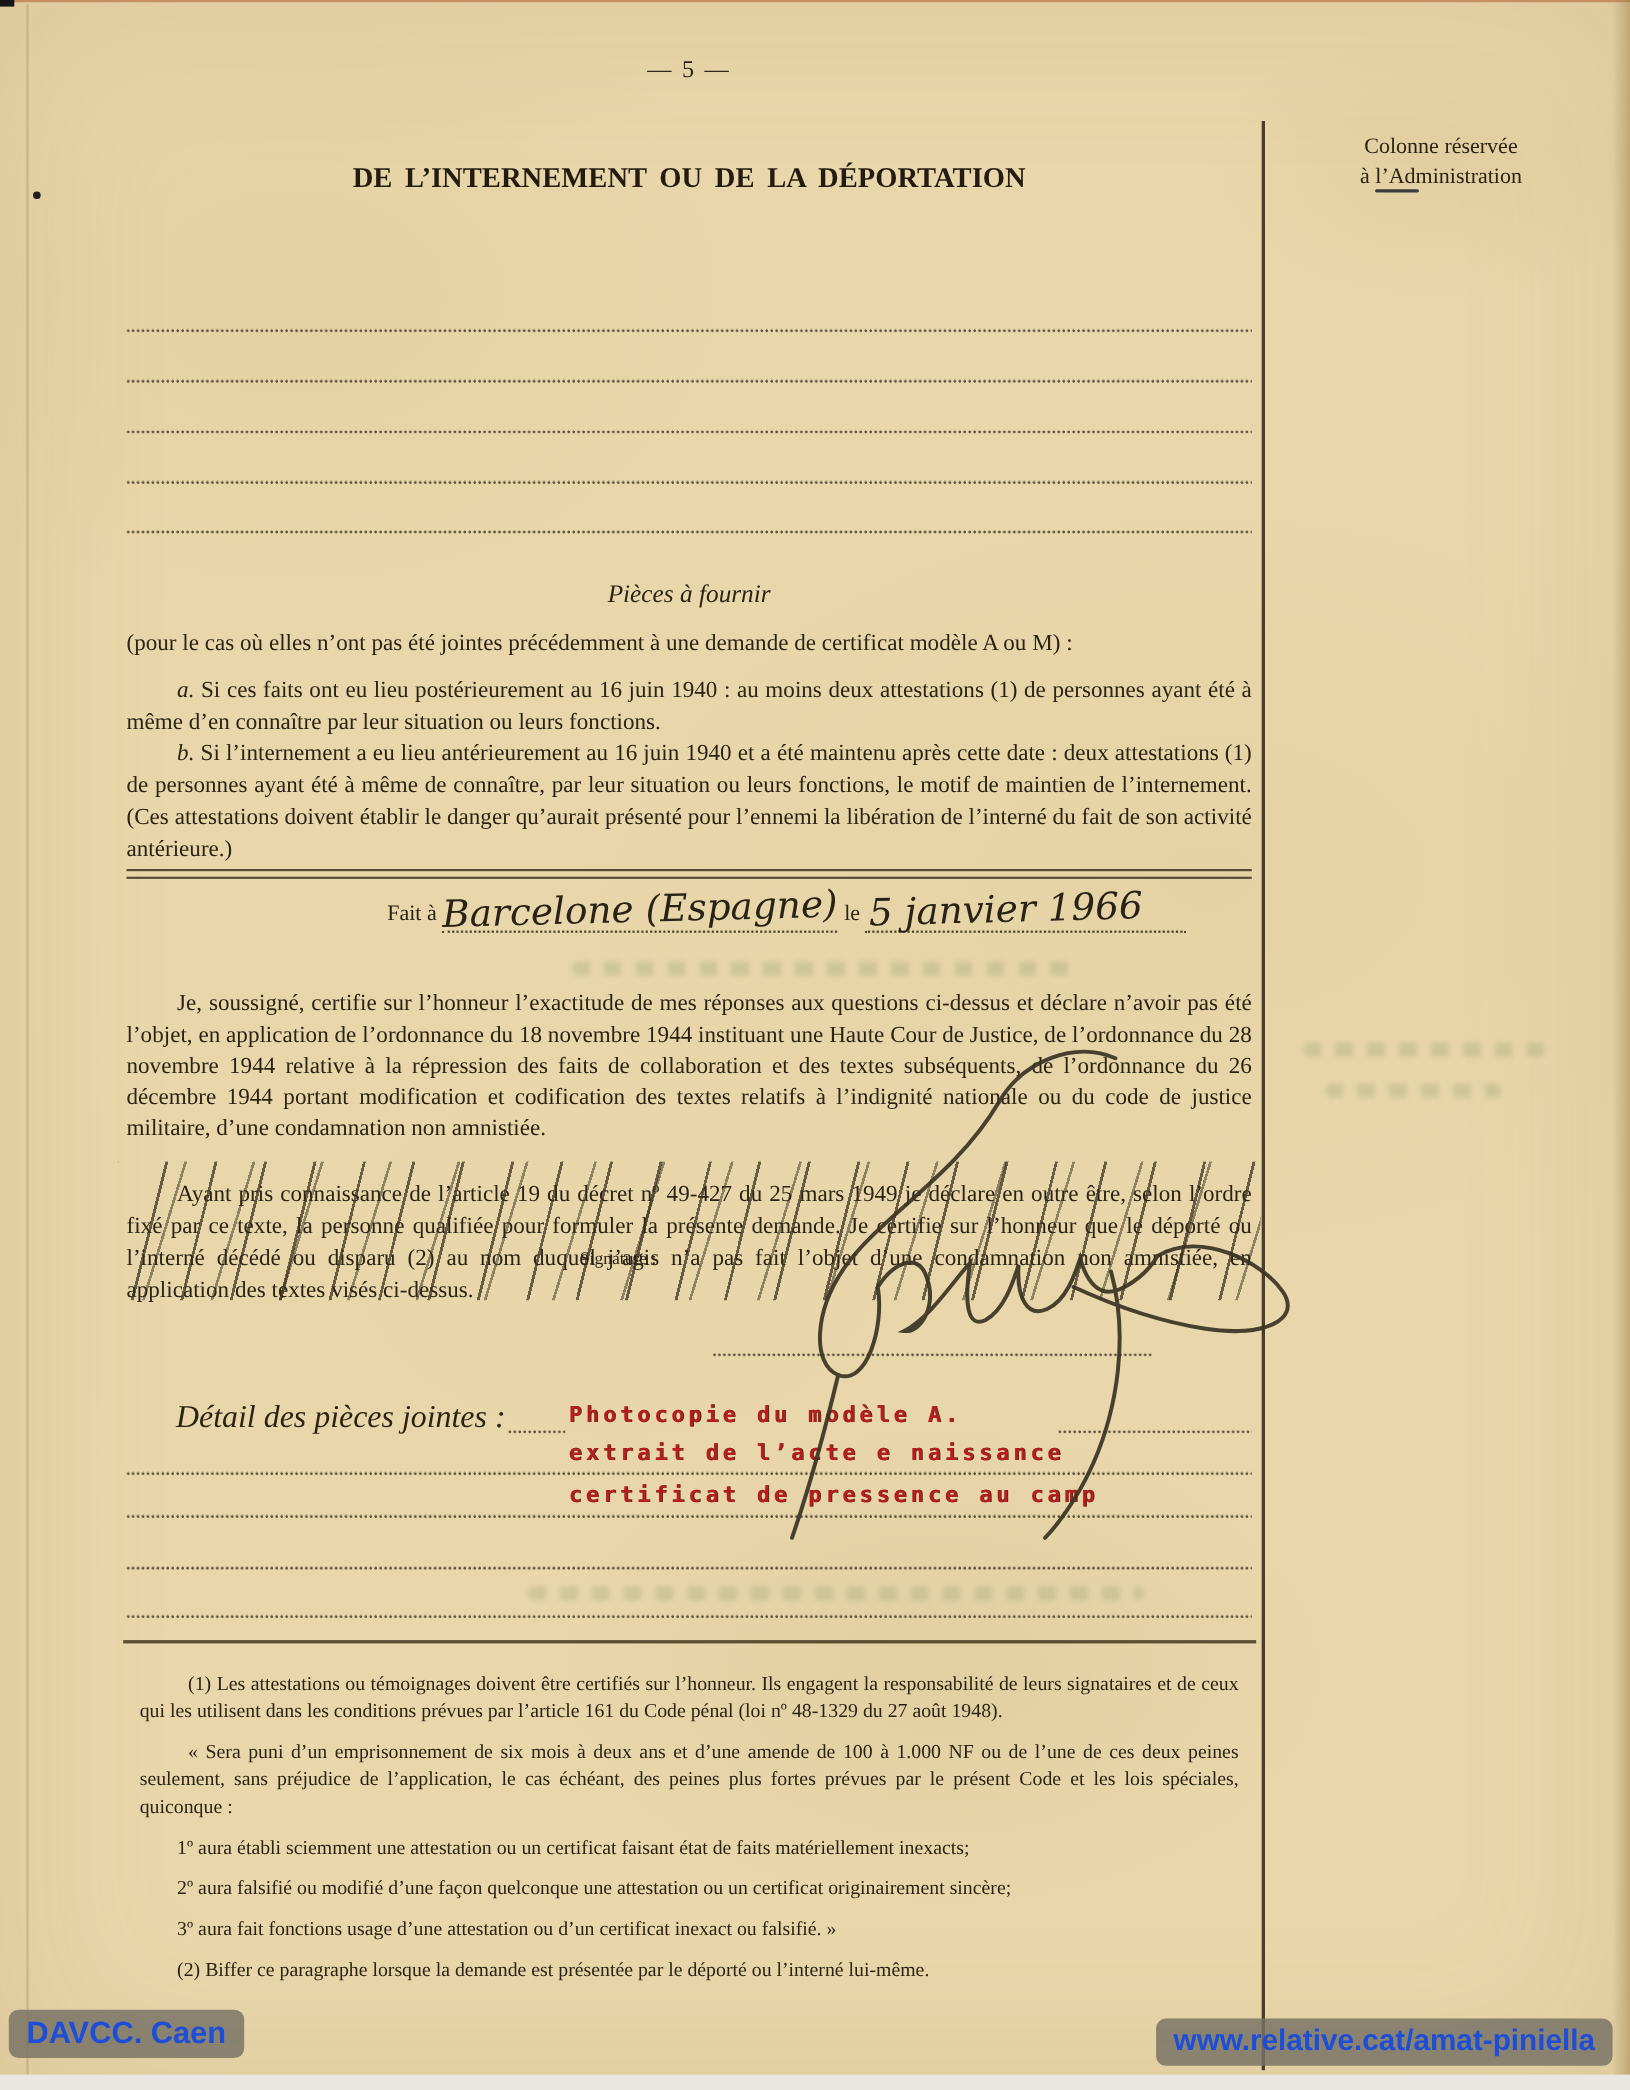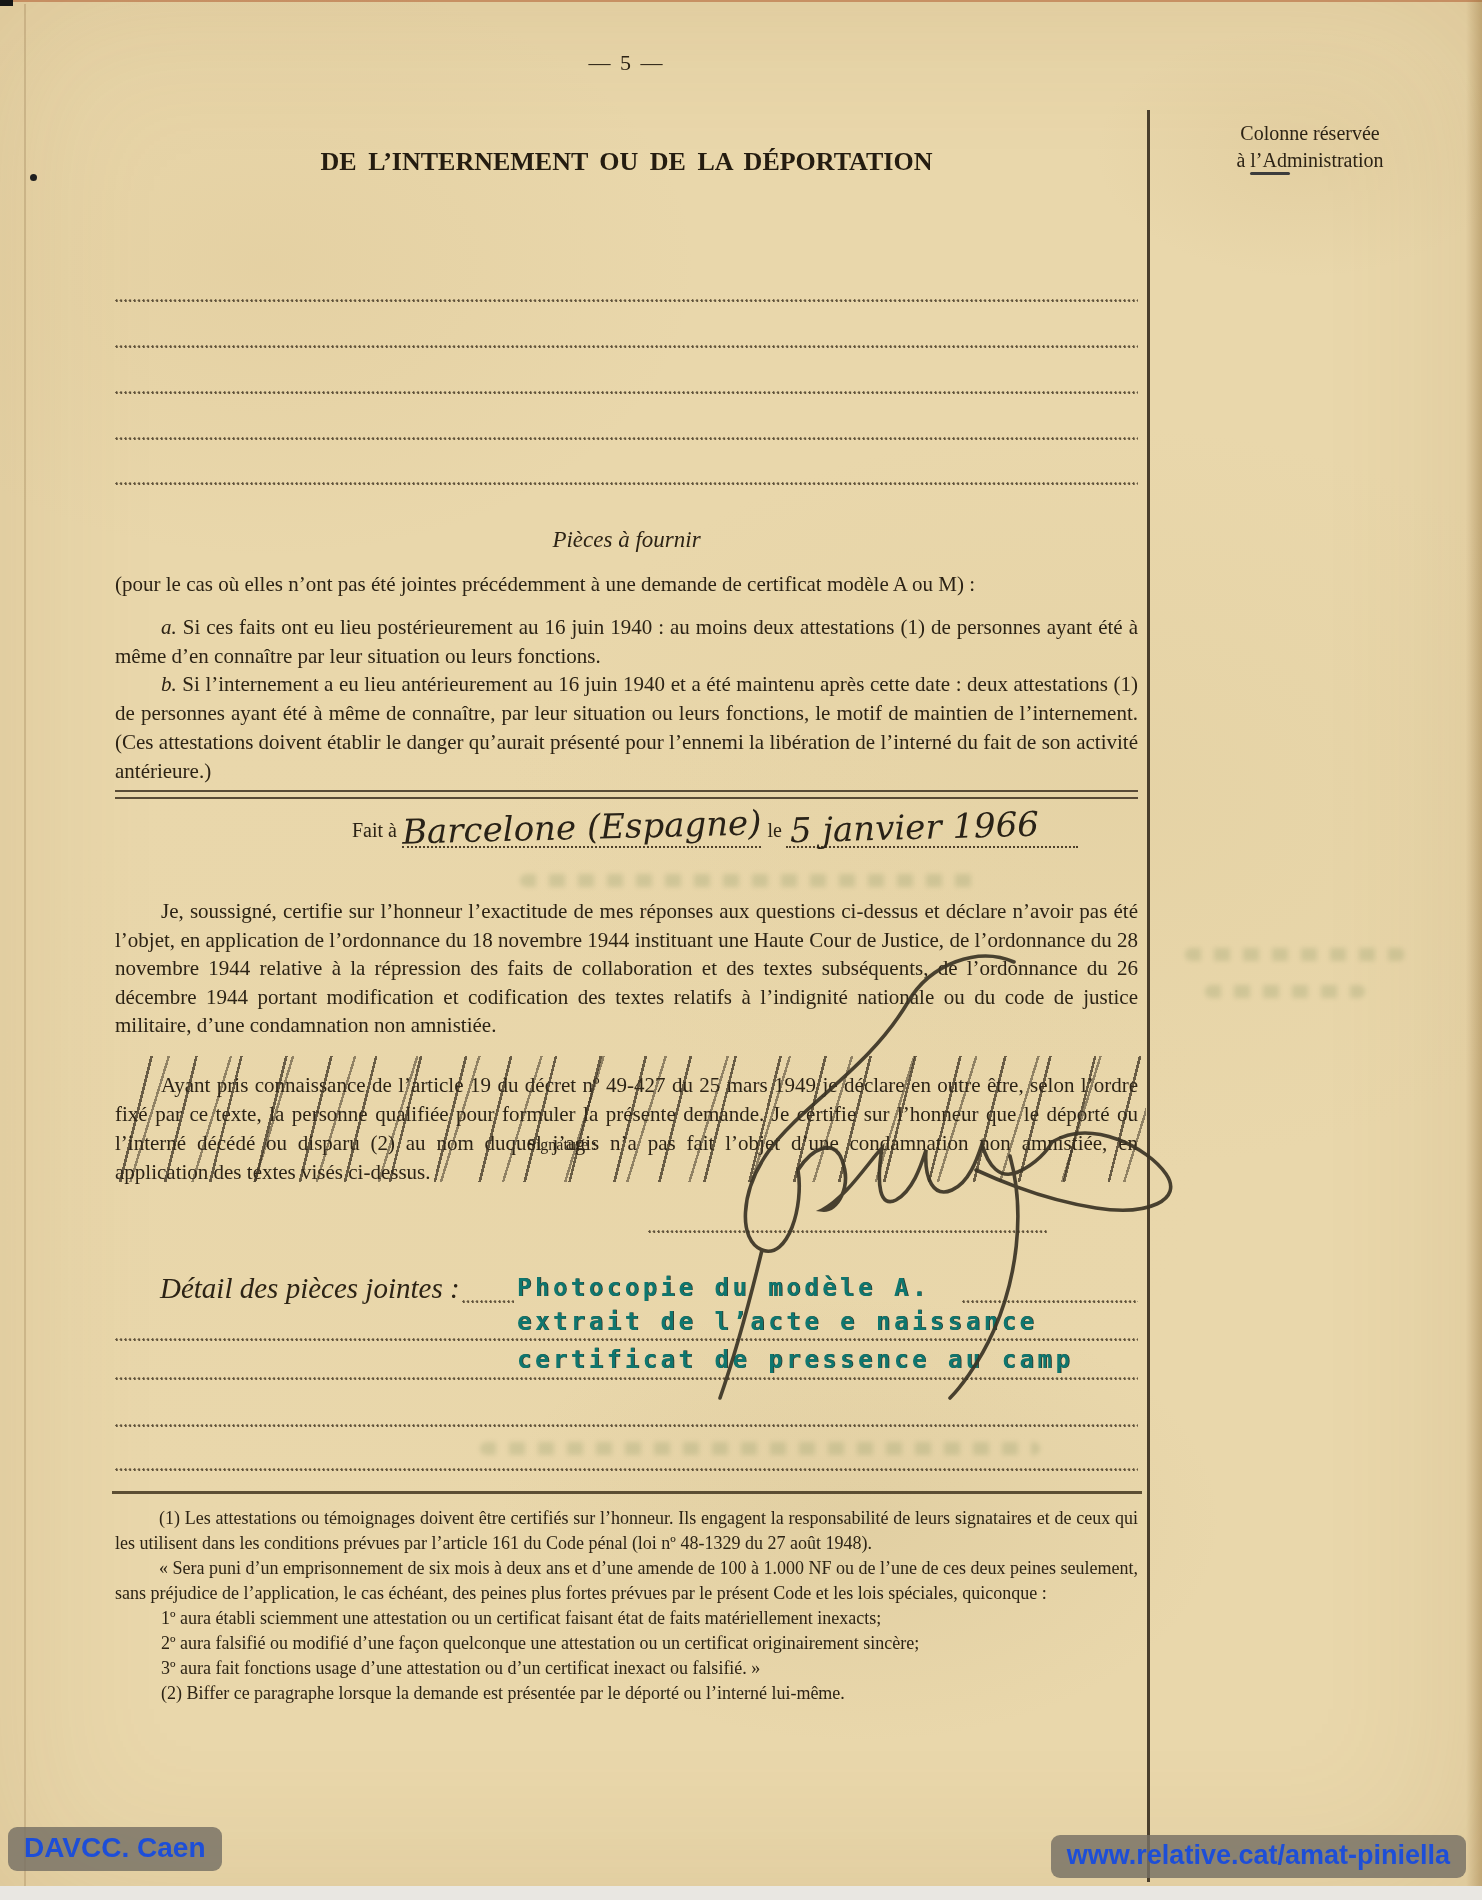--- a/index.html
+++ b/index.html
@@ -59,25 +59,25 @@
   
   .hatch{position:absolute;left:108px;top:1056px;width:1038px;height:126px;pointer-events:none;
     background:
       repeating-linear-gradient(104deg, transparent 0 41px, rgba(55,45,30,.72) 41px 43.6px),
       repeating-linear-gradient(107deg, transparent 0 57px, rgba(55,45,30,.5) 57px 59.4px);
   }
 
   .sig-label{position:absolute;left:527px;top:1136px;font-size:16px;}
   .pj-label{position:absolute;left:160px;top:1272px;font-size:29px;font-style:italic;}
   .typed{position:absolute;font-family:"DejaVu Sans Mono", monospace;font-weight:bold;
-         font-size:24px;letter-spacing:3.5px;color:#0f766e;text-shadow:.7px 0 0 #392f21;white-space:nowrap;}
+         font-size:20px;letter-spacing:3.5px;color:#b91c1c;text-shadow:.7px 0 0 #392f21;white-space:nowrap;}
 
   
   .footnotes{position:absolute;left:115px;top:1506px;width:1023px;font-size:18px;line-height:25px;text-align:justify;}
-  .footnotes p{margin:0;}
+  .footnotes p{margin:12px;}
   .footnotes .ind2{text-indent:44px;}
   .footnotes .li{margin-left:46px;text-align:left;}
 
   
   .ghost{position:absolute;height:13px;border-radius:6px;filter:blur(2.5px);opacity:.45;
          background:repeating-linear-gradient(90deg, rgba(143,154,103,.6) 0 16px, transparent 16px 29px);}
 
   
   .sig-svg{position:absolute;left:0;top:0;pointer-events:none;}
 

